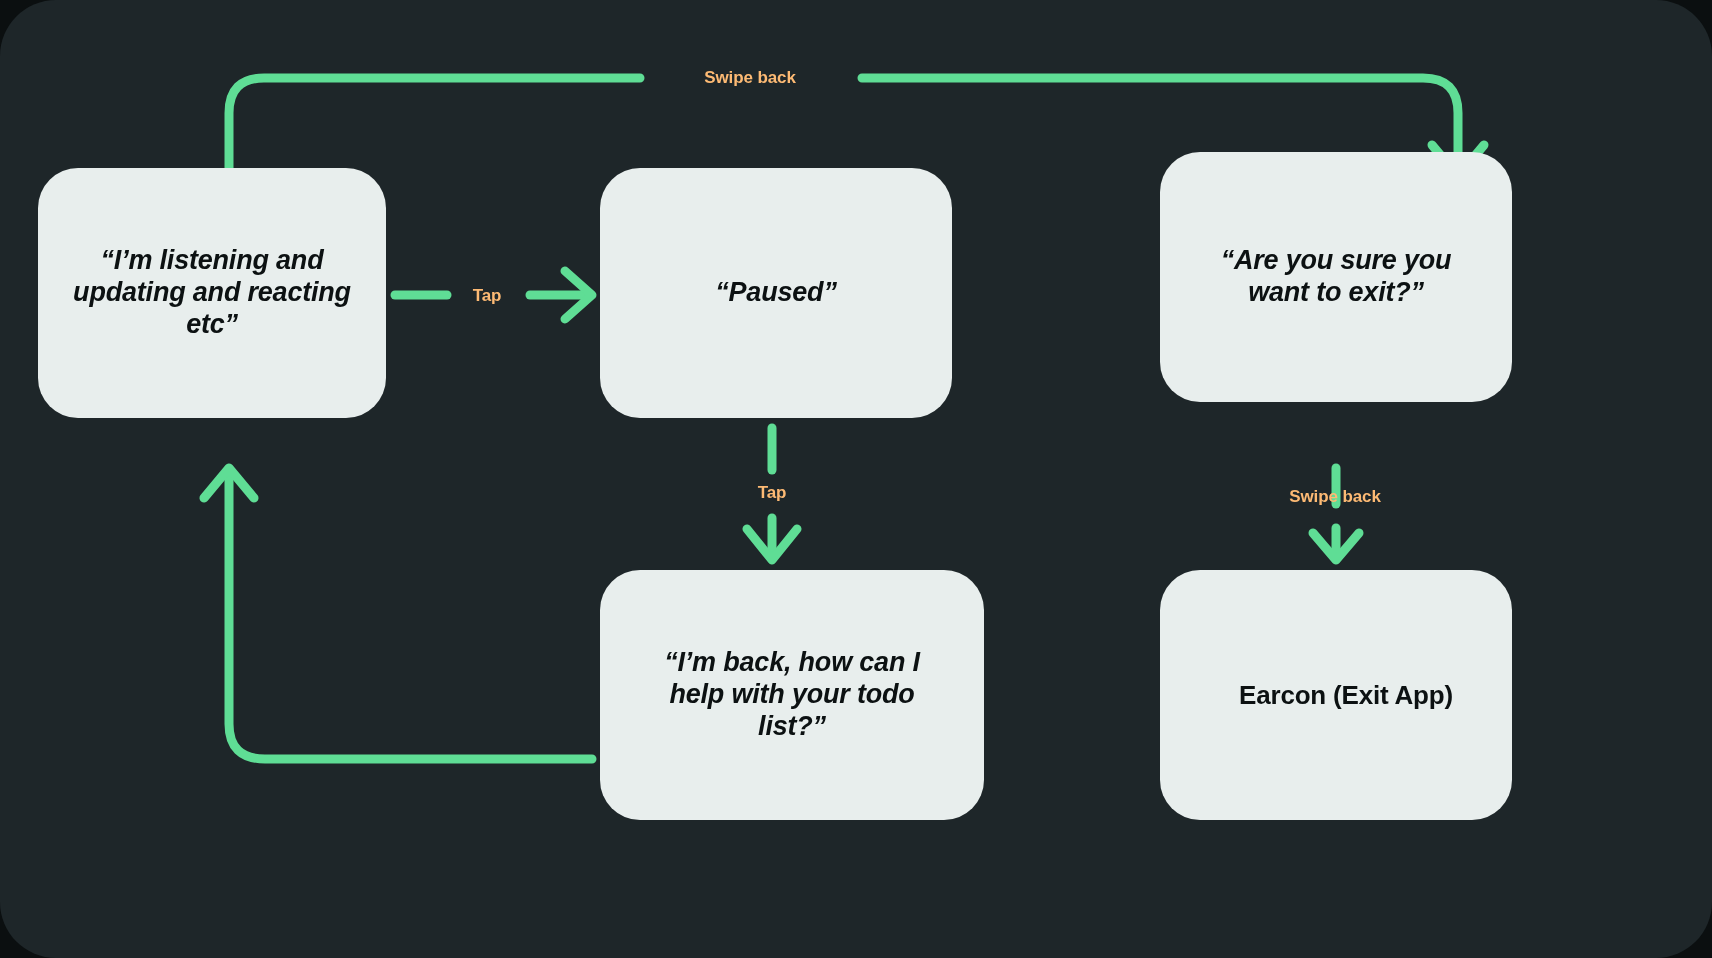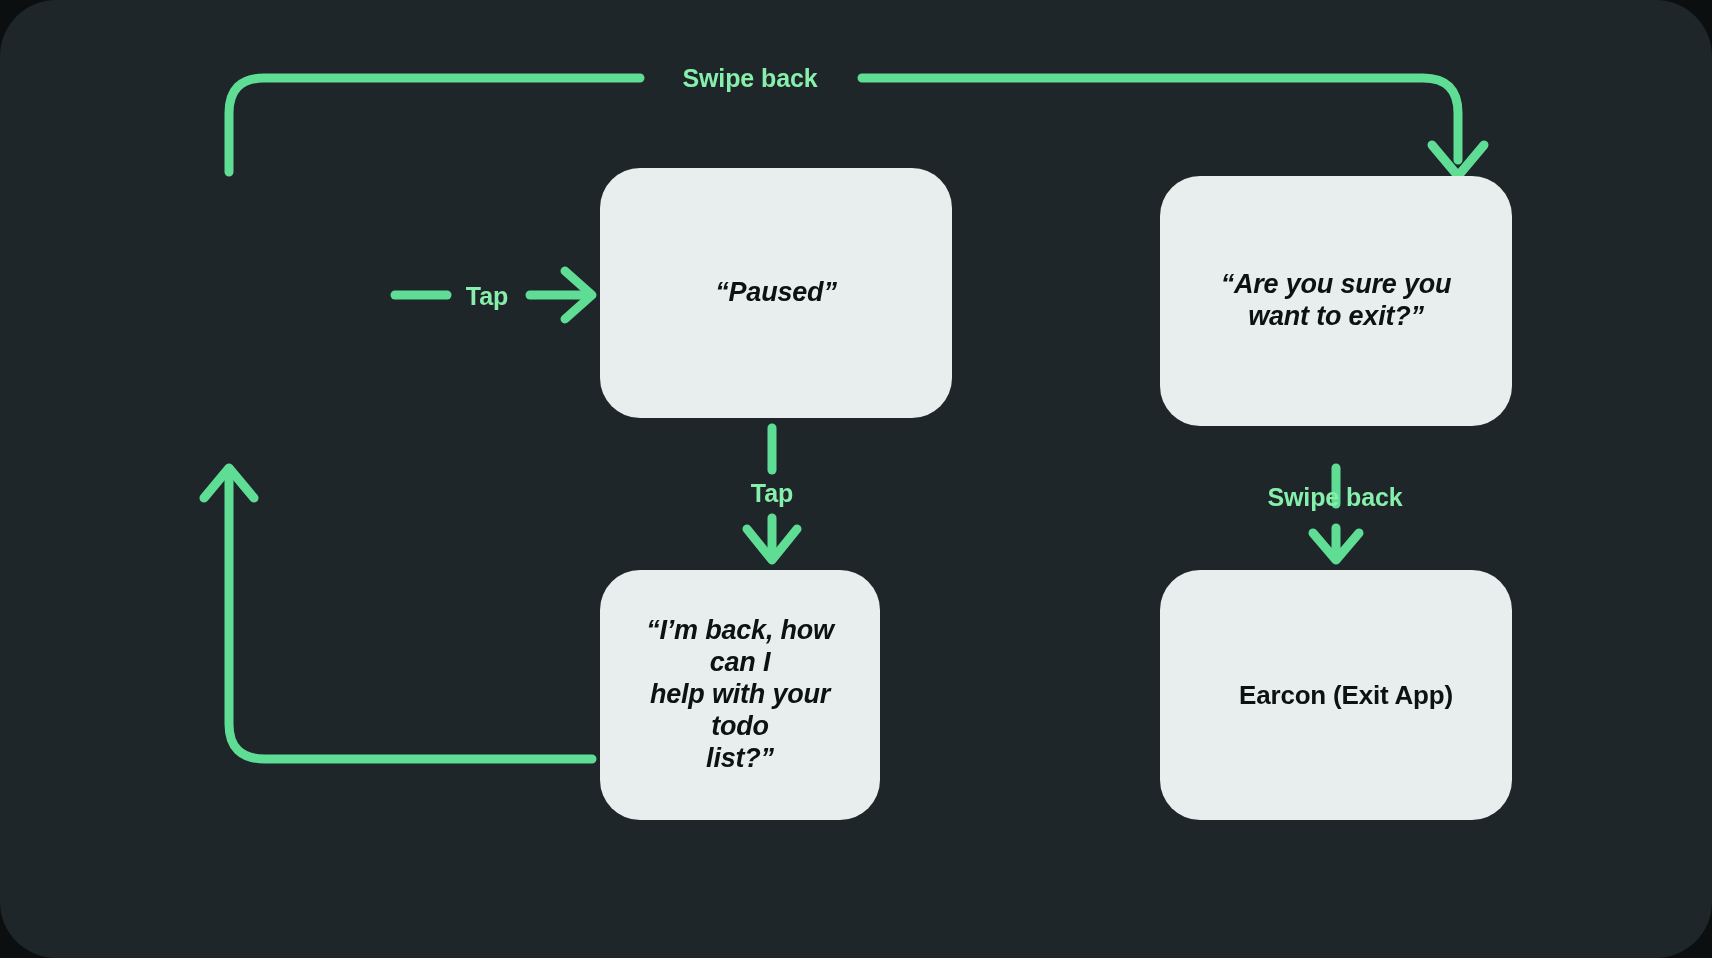--- a/index.html
+++ b/index.html
@@ -57,31 +57,31 @@
   }
   .node-label.plain {
     font-style: normal;
     font-size: 26px;
     margin-left: 20px;
   }
 
   
   #node-listening  { left: 38px;   top: 168px; width: 348px; height: 250px; }
   #node-paused     { left: 600px;  top: 168px; width: 352px; height: 250px; align-items: center; }
-  #node-confirm    { left: 1160px; top: 176px; width: 352px; height: 250px; }
-  #node-back       { left: 600px;  top: 570px; width: 280px; height: 250px; }
+  #node-confirm    { left: 1160px; top: 152px; width: 352px; height: 250px; }
+  #node-back       { left: 600px;  top: 570px; width: 384px; height: 250px; }
   #node-earcon     { left: 1160px; top: 570px; width: 352px; height: 250px; }
 
   
   .edge-label {
     position: absolute;
-    color: #86efac;
+    color: #fdba74;
     font-family: "Liberation Sans", sans-serif;
     font-weight: bold;
-    font-size: 25px;
+    font-size: 17px;
     letter-spacing: -0.1px;
     white-space: nowrap;
     transform: translate(-50%, -50%);
     text-align: left;
   }
   #label-swipe-top   { left: 750px;  top: 78px;  }
   #label-tap-h       { left: 487px;  top: 296px; }
   #label-tap-v       { left: 772px;  top: 493px; }
   #label-swipe-right { left: 1335px; top: 497px; }
 </style>
@@ -108,20 +108,25 @@
 
       <path d="M 1336 468 L 1336 504"></path>
       <path d="M 1336 528 L 1336 558"></path>
       <path d="M 1313 533 L 1336 560 L 1359 533"></path>
 
       <path d="M 592 759 L 265 759 Q 229 759 229 724 L 229 474"></path>
       <path d="M 204 498 L 229 468 L 254 498"></path>
     </g>
   </svg>
 
+  <div class="node" id="node-listening">
+    <span class="node-label">“I’m listening and
+updating and reacting
+etc”</span>
+  </div>
 
   <div class="node" id="node-paused">
     <span class="node-label">“Paused”</span>
   </div>
 
   <div class="node" id="node-confirm">
     <span class="node-label">“Are you sure you
 want to exit?”</span>
   </div>
 

